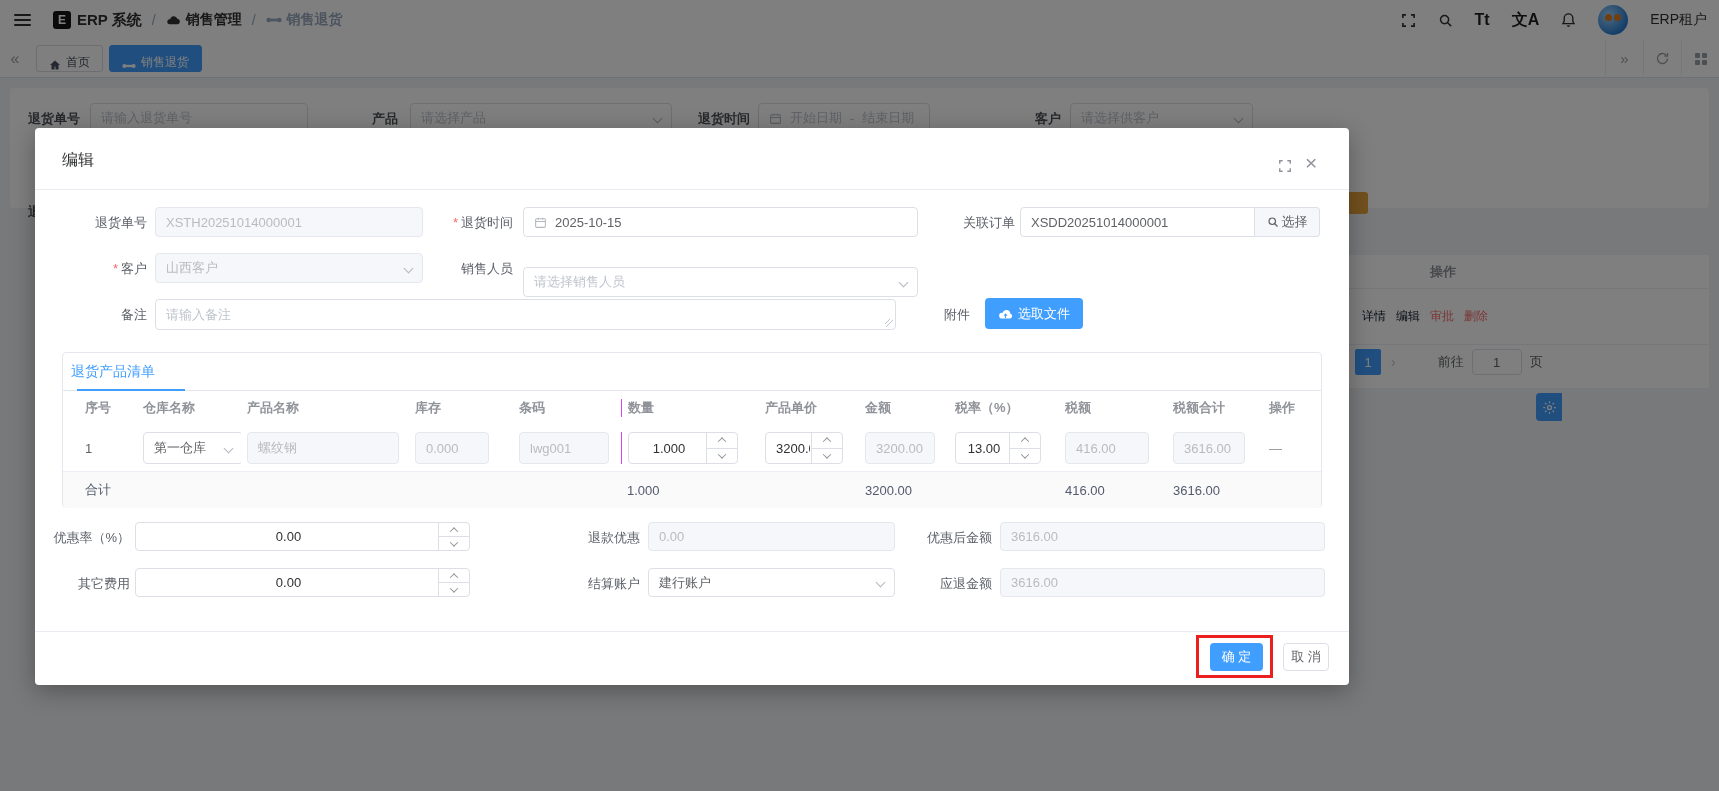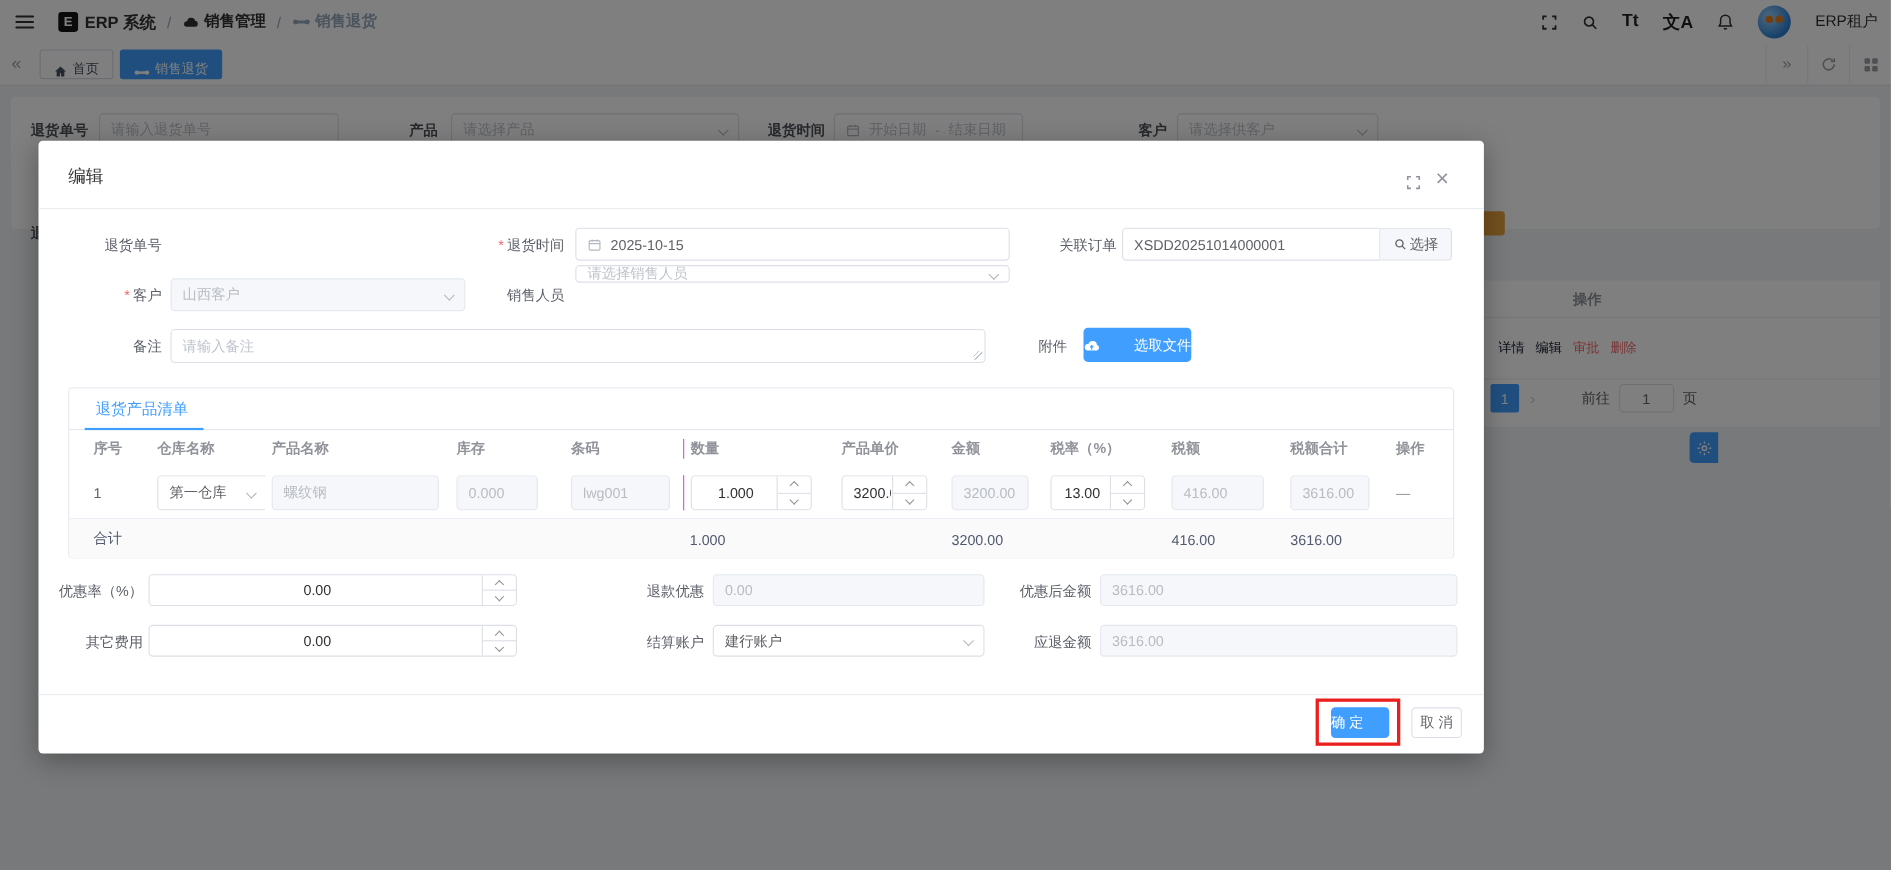--- a/index.html
+++ b/index.html
@@ -59,32 +59,32 @@
   .modal{position:absolute;left:35px;top:128px;width:1314px;height:557px;background:#fff;border-radius:4px;z-index:20;box-shadow:0 6px 24px rgba(0,0,0,.3)}
   .m-title{position:absolute;left:27px;top:22px;font-size:16px;color:#303133}
   .m-fs{position:absolute;left:1243px;top:31px;cursor:pointer}
   .m-close{position:absolute;left:1270px;top:24px;font-size:21px;color:#909399;cursor:pointer;line-height:1}
   .m-divider{position:absolute;left:0;top:61px;width:100%;height:1px;background:#e8ebf0}
   .mlbl{position:absolute;font-size:13px;color:#5a5e66;text-align:right;white-space:nowrap}
   .req{color:#f56c6c;margin-right:3px}
   .grp{position:absolute;display:flex}
   .grp .field{border-radius:4px 0 0 4px;flex:1}
   .grp .append{width:65px;border:1px solid #dcdfe6;border-left:none;border-radius:0 4px 4px 0;background:#f5f7fa;display:flex;align-items:center;justify-content:center;gap:3px;font-size:13px;color:#606266;cursor:pointer}
-  .btn-blue{background:#409eff;border-radius:4px;color:#fff;font-size:13px;display:flex;align-items:center;justify-content:space-between;gap:5px;cursor:pointer}
+  .btn-blue{background:#409eff;border-radius:4px;color:#fff;font-size:13px;display:flex;align-items:center;justify-content:center;gap:5px;cursor:pointer}
   .spin{position:absolute;border:1px solid #dcdfe6;border-radius:4px;background:#fff}
   .spin .val{position:absolute;inset:0 32px 0 4px;display:flex;align-items:center;justify-content:center;font-size:13px;color:#303133;overflow:hidden;white-space:nowrap}
   .spin .ctl{position:absolute;top:0;bottom:0;right:0;width:31px;border-left:1px solid #dcdfe6;display:flex;flex-direction:column}
   .spin .ctl .u{flex:1;display:flex;align-items:center;justify-content:center;border-bottom:1px solid #dcdfe6;cursor:pointer}
   .spin .ctl .d{flex:1;display:flex;align-items:center;justify-content:center;cursor:pointer}
   .cu{width:6px;height:6px;border-left:1.3px solid #909399;border-top:1.3px solid #909399;transform:rotate(45deg) translate(1px,1px)}
   .cd{width:6px;height:6px;border-right:1.3px solid #909399;border-bottom:1.3px solid #909399;transform:rotate(45deg) translate(-1px,-1px)}
   
   .tcard{position:absolute;left:27px;top:224px;width:1260px;height:156px;border:1px solid #e4e7ed;border-radius:4px}
   .ttabs{position:relative;height:38px;border-bottom:1px solid #e4e7ed;display:flex;align-items:center}
-  .ttab{font-size:14px;color:#409eff;margin-left:24px;cursor:pointer}
+  .ttab{font-size:14px;color:#409eff;margin-left:8px;cursor:pointer}
   .ttab-line{position:absolute;left:14px;bottom:-1px;width:108px;height:2px;background:#409eff}
   .trow{display:flex;align-items:center;padding-left:16px}
   .thead{height:34px}
   .thead .cell{font-size:13px;color:#909399;font-weight:bold}
   .tdata{height:46px}
   .ttotal{height:37px;background:#fafafa;border-top:1px solid #ebeef5;border-radius:0 0 4px 4px}
   .ttotal .cell{font-size:13px;color:#515a6e}
   .cell{flex:none;padding-left:6px;overflow:hidden;white-space:nowrap}
   .c1{width:58px}.c2{width:104px}.c3{width:168px}.c4{width:104px}.c5{width:108px}
   .c6{width:138px;border-left:1px solid #d946ef}.c7{width:100px}.c8{width:90px}.c9{width:110px}.c10{width:108px}.c11{width:96px}.c12{width:46px}
@@ -257,20 +257,23 @@
   <span class="m-title">编辑</span>
   <span class="m-fs">
     <svg width="14" height="14" viewBox="0 0 24 24" fill="none" stroke="#909399" stroke-width="2.4">
         <path d="M3 8V3h5M16 3h5v5M21 16v5h-5M8 21H3v-5"></path>
       </svg>
   </span>
   <span class="m-close">×</span>
   <div class="m-divider"></div>
 
   <span class="mlbl" style="left:0;top:86px;width:112px">退货单号</span>
+  <div class="field abs dis" style="left:120px;top:79px;width:268px;height:30px">
+    <span>XSTH20251014000001</span>
+  </div>
   <span class="mlbl" style="left:358px;top:86px;width:120px"><span class="req">*</span><span>退货时间</span></span>
   <div class="field abs" style="left:488px;top:79px;width:395px;height:30px;gap:8px">
     <svg width="13" height="13" viewBox="0 0 24 24" fill="none" stroke="#b4b9c0" stroke-width="2">
         <rect x="3" y="5" width="18" height="16" rx="2"></rect>
         <path d="M3 10h18M8 3v4M16 3v4"></path>
       </svg>
     <span>2025-10-15</span>
   </div>
   <span class="mlbl" style="left:865px;top:86px;width:115px">关联订单</span>
   <div class="grp" style="left:985px;top:79px;width:300px;height:30px">
@@ -285,21 +288,21 @@
       <span>选择</span>
     </div>
   </div>
 
   <span class="mlbl" style="left:0;top:132px;width:112px"><span class="req">*</span><span>客户</span></span>
   <div class="field abs dis" style="left:120px;top:125px;width:268px;height:30px">
     <span>山西客户</span>
     <span class="chev ml-auto"></span>
   </div>
   <span class="mlbl" style="left:358px;top:132px;width:120px">销售人员</span>
-  <div class="field abs" style="left:488px;top:113px;width:395px;height:16px">
+  <div class="field abs" style="left:488px;top:139px;width:395px;height:30px">
     <span class="ph">请选择销售人员</span>
     <span class="chev ml-auto"></span>
   </div>
 
   <span class="mlbl" style="left:0;top:178px;width:112px">备注</span>
   <div class="field abs" style="left:120px;top:171px;width:741px;height:31px">
     <span class="ph">请输入备注</span>
     <span class="resize-corner"></span>
   </div>
   <span class="mlbl" style="left:860px;top:178px;width:75px">附件</span>

